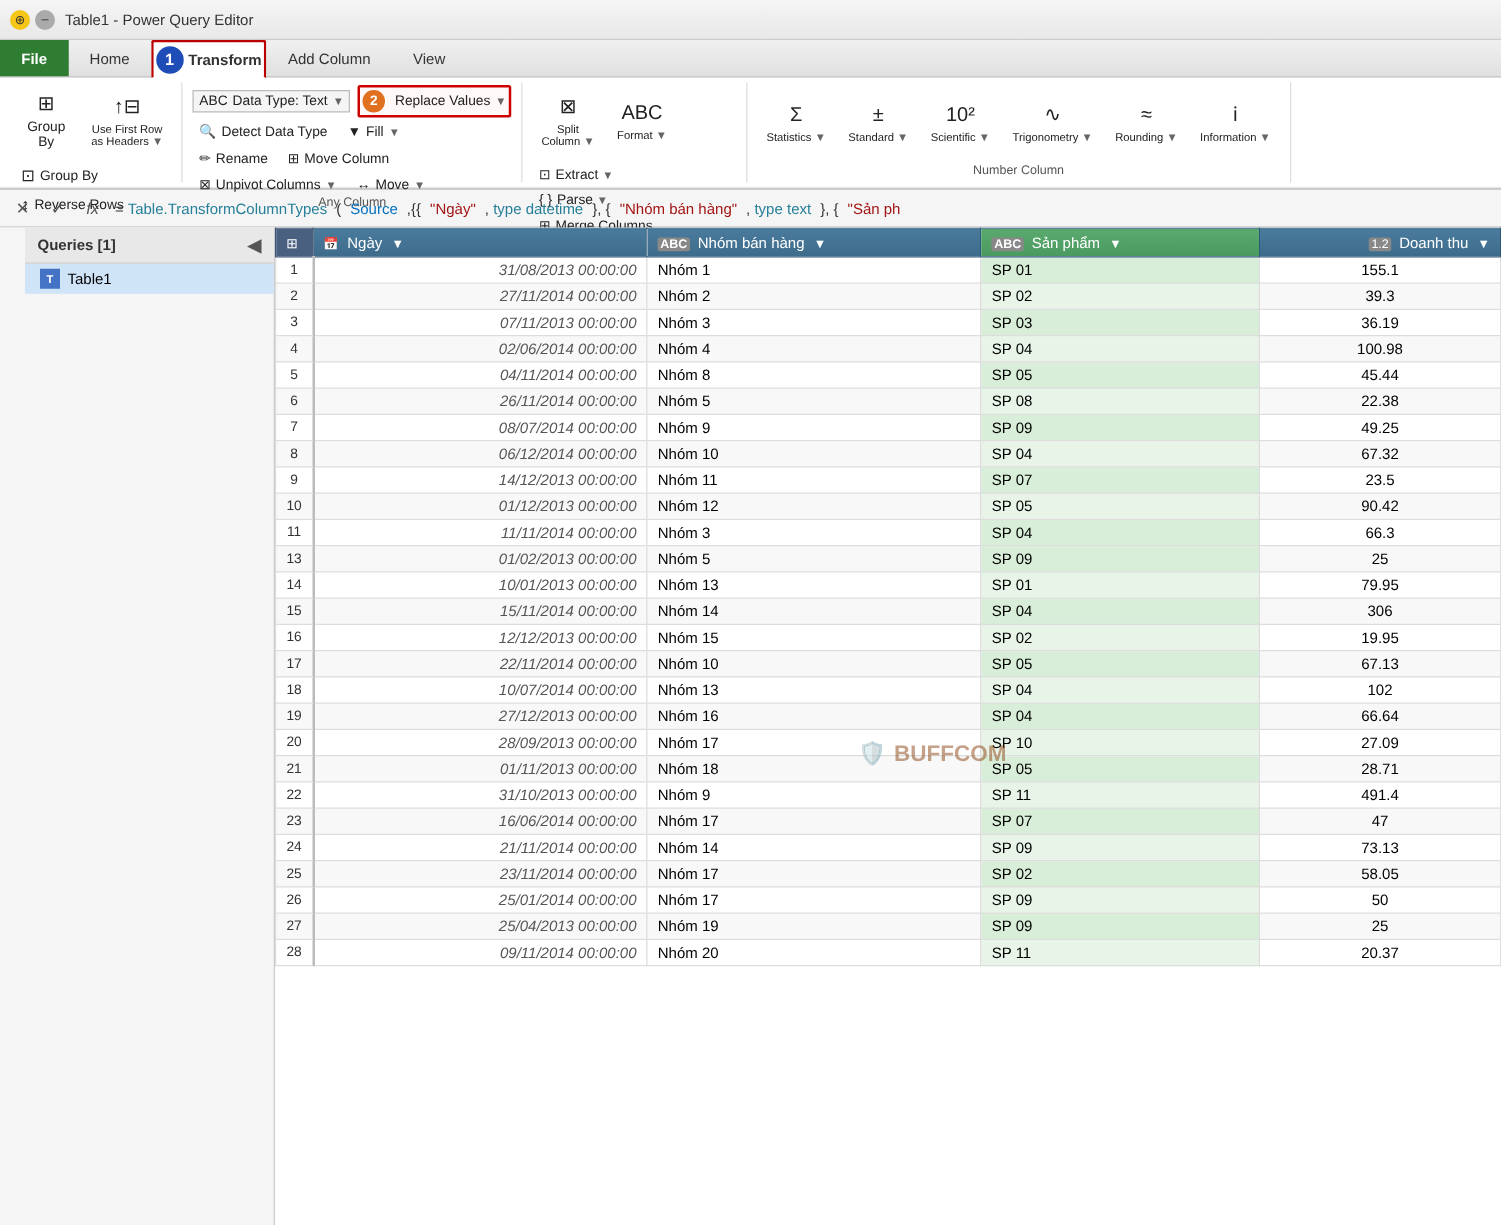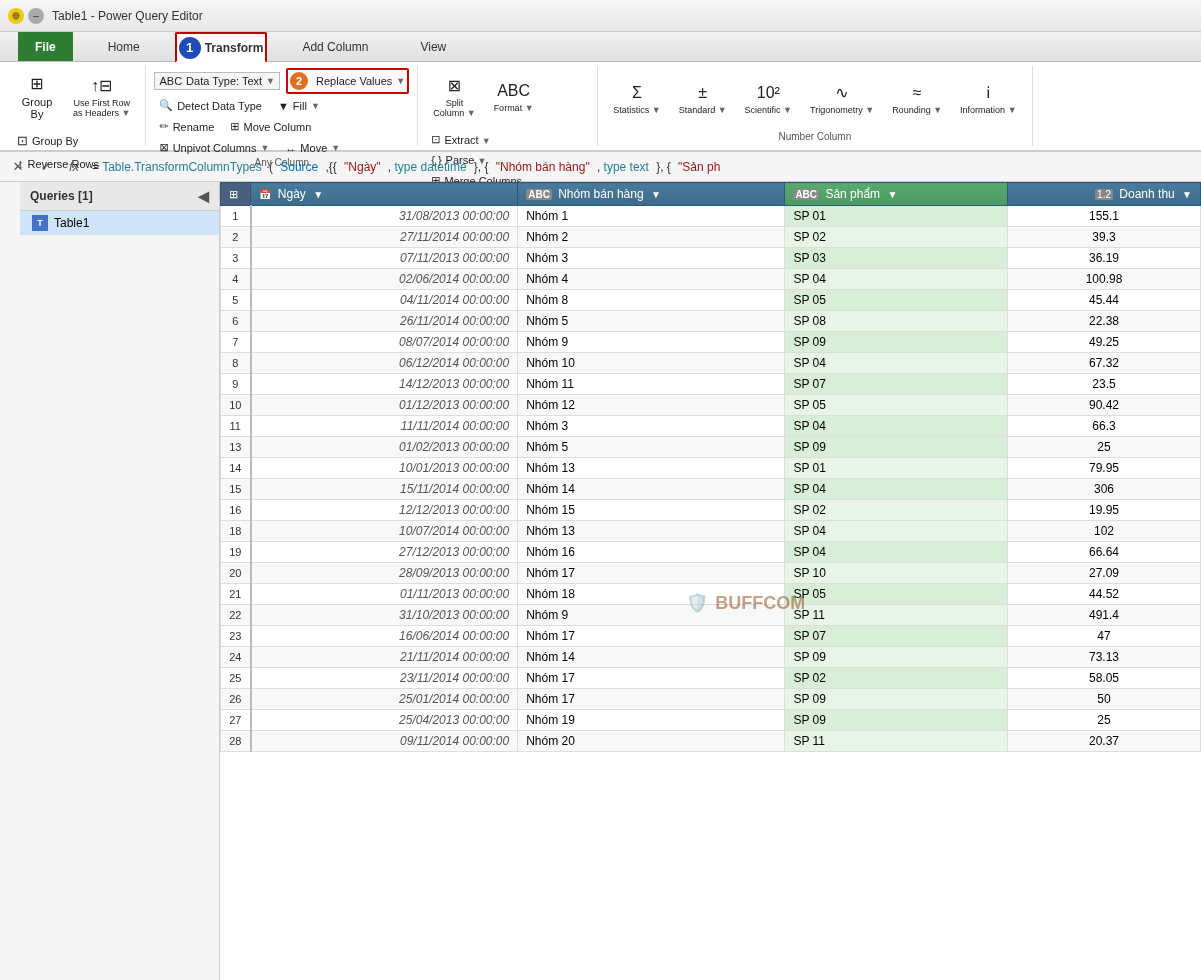--- a/index.html
+++ b/index.html
@@ -50,21 +50,20 @@
       border-bottom: 1px solid #bbb;
       height: 30px;
     }
     .ribbon-tab {
       padding: 0 16px;
       display: flex; align-items: center;
       font-size: 12px;
       color: #333;
       cursor: pointer;
       border: 1px solid transparent;
-      margin-left: 18px;
     }
     .ribbon-tab.active {
       background: #fff;
       border: 2px solid #b00;
       border-bottom: 2px solid #fff;
       color: #333;
       font-weight: bold;
       margin-bottom: -2px;
     }
     .ribbon-tab.file-tab {
@@ -626,20 +625,27 @@
             <td class="num-col">306</td>
           </tr>
           <tr>
             <td class="row-num">16</td>
             <td class="date-col">12/12/2013 00:00:00</td>
             <td>Nhóm 15</td>
             <td style="background: rgb(232, 244, 232);">SP 02</td>
             <td class="num-col">19.95</td>
           </tr>
           <tr>
+            <td class="row-num">17</td>
+            <td class="date-col">22/11/2014 00:00:00</td>
+            <td>Nhóm 10</td>
+            <td style="background: rgb(216, 238, 216);">SP 05</td>
+            <td class="num-col">67.13</td>
+          </tr>
+          <tr>
             <td class="row-num">18</td>
             <td class="date-col">10/07/2014 00:00:00</td>
             <td>Nhóm 13</td>
             <td style="background: rgb(232, 244, 232);">SP 04</td>
             <td class="num-col">102</td>
           </tr>
           <tr>
             <td class="row-num">19</td>
             <td class="date-col">27/12/2013 00:00:00</td>
             <td>Nhóm 16</td>
@@ -651,21 +657,21 @@
             <td class="date-col">28/09/2013 00:00:00</td>
             <td>Nhóm 17</td>
             <td style="background: rgb(232, 244, 232);">SP 10</td>
             <td class="num-col">27.09</td>
           </tr>
           <tr>
             <td class="row-num">21</td>
             <td class="date-col">01/11/2013 00:00:00</td>
             <td>Nhóm 18</td>
             <td style="background: rgb(216, 238, 216);">SP 05</td>
-            <td class="num-col">44.52</td>
+            <td class="num-col">28.71</td>
           </tr>
           <tr>
             <td class="row-num">22</td>
             <td class="date-col">31/10/2013 00:00:00</td>
             <td>Nhóm 9</td>
             <td style="background: rgb(232, 244, 232);">SP 11</td>
             <td class="num-col">491.4</td>
           </tr>
           <tr>
             <td class="row-num">23</td>

